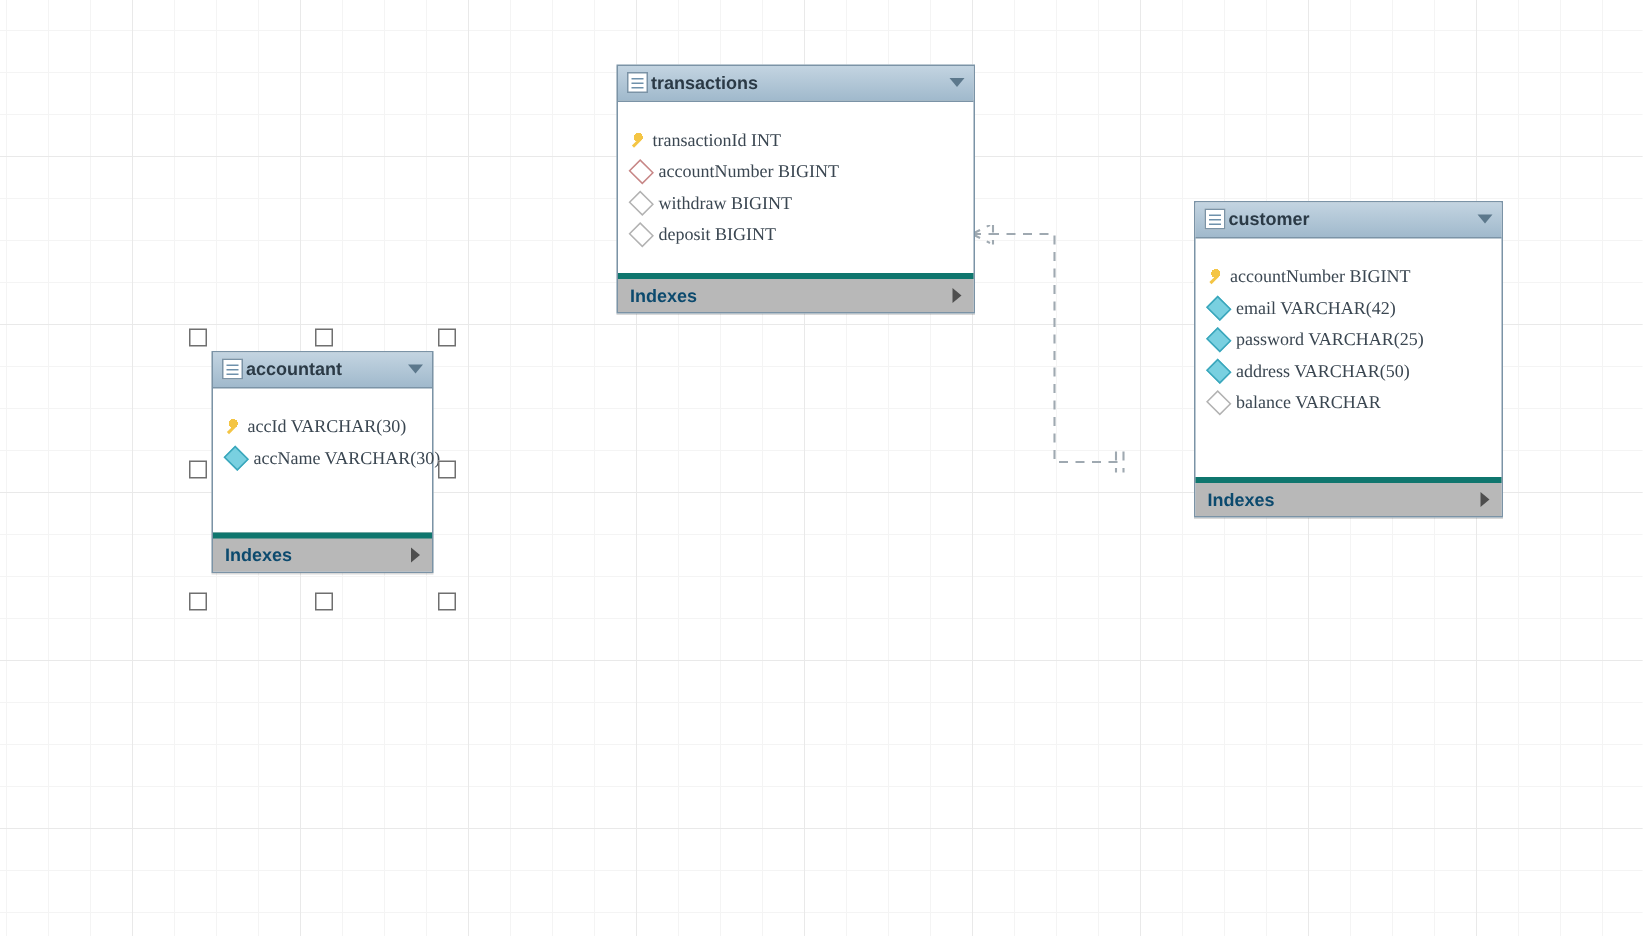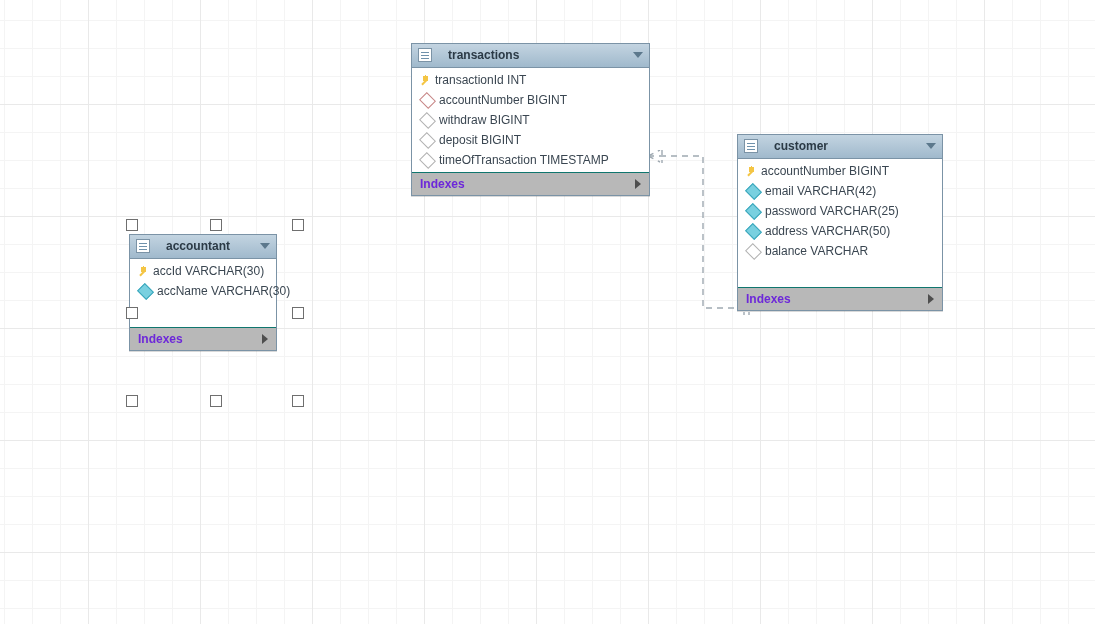--- a/index.html
+++ b/index.html
@@ -21,38 +21,38 @@
     position:absolute;
     border:1px solid #7b93a6;
     background:#fff;
     box-shadow:0 1px 0 rgba(0,0,0,.15);
     font-size:12px;
   }
   .table .hdr{
     background:linear-gradient(#c3d4e1,#a0b9cc);
     border-bottom:1px solid #7b93a6;
     padding:4px 6px 5px 6px;
-    display:flex;align-items:center;gap:16px;
+    display:flex;align-items:center;gap:2px;
     font-weight:bold;color:#2b3a46;
   }
   .table .hdr .tbl-icon{
     width:14px;height:14px;flex:0 0 14px;
     background:#fff;border:1px solid #7b93a6;
     box-sizing:border-box;position:relative;
   }
   .table .hdr .tbl-icon:before{
     content:"";position:absolute;left:2px;right:2px;top:3px;height:1px;background:#6f91ab;
     box-shadow:0 3px 0 #6f91ab,0 6px 0 #6f91ab;
   }
   .table .hdr .tri{
     margin-left:auto;width:0;height:0;
     border-left:5px solid transparent;border-right:5px solid transparent;
     border-top:6px solid #5c788c;
   }
-  .cols{padding:2px 0;}
+  .cols{padding:15px 0;font-family:Liberation Serif, serif;}
   .col{
     display:flex;align-items:center;gap:4px;
     padding:3px 8px 3px 8px;color:#3a4651;white-space:nowrap;
   }
   .col .ico{width:11px;height:11px;flex:0 0 11px;display:inline-block;}
   .ico.key{
     background:
       radial-gradient(circle at 4px 4px,#f4c544 0 3px,transparent 3px),
       linear-gradient(#f4c544,#f4c544);
     background-repeat:no-repeat;
@@ -66,23 +66,23 @@
   }
   .ico.dia-open{
     width:9px;height:9px;transform:rotate(45deg);
     background:#fff;border:1px solid #b2b2b2;margin:1px;
   }
   .ico.dia-red{
     width:9px;height:9px;transform:rotate(45deg);
     background:#fff;border:1px solid #c78686;margin:1px;
   }
   .idx{
-    background:#b8b8b8;color:#6d28d9;font-weight:bold;
+    background:#b8b8b8;color:#0c4a6e;font-weight:bold;
     padding:4px 8px;display:flex;align-items:center;
-    border-top:1px solid #0f766e;
+    border-top:4px solid #0f766e;
   }
   .idx .tri-r{
     margin-left:auto;width:0;height:0;
     border-top:5px solid transparent;border-bottom:5px solid transparent;
     border-left:6px solid #4e4e4e;
   }
   
   .sel-handle{
     position:absolute;width:10px;height:10px;background:#fff;border:1px solid #6f6f6f;
   }
@@ -107,21 +107,21 @@
       <line x1="0" y1="6" x2="12" y2="12"></line>
       <line x1="14" y1="-1" x2="14" y2="13"></line>
     </g>
 
     <g class="solid">
       <line x1="96" y1="151" x2="96" y2="165"></line>
       <line x1="101" y1="151" x2="101" y2="165"></line>
     </g>
   </svg>
 
-  <div class="table" style="left:129px;top:234px;width:146px">
+  <div class="table" style="left:141px;top:234px;width:146px">
     <div class="hdr">
       <span class="tbl-icon"></span>
       <span>accountant</span>
       <span class="tri"></span>
     </div>
     <div class="cols">
       <div class="col">
         <span class="ico key"></span>
         <span>accId VARCHAR(30)</span>
       </div>
@@ -162,32 +162,28 @@
         <span>accountNumber BIGINT</span>
       </div>
       <div class="col">
         <span class="ico dia-open"></span>
         <span>withdraw BIGINT</span>
       </div>
       <div class="col">
         <span class="ico dia-open"></span>
         <span>deposit BIGINT</span>
       </div>
-      <div class="col">
-        <span class="ico dia-open"></span>
-        <span>timeOfTransaction TIMESTAMP</span>
-      </div>
     </div>
     <div class="idx">
       <span>Indexes</span>
       <span class="tri-r"></span>
     </div>
   </div>
 
-  <div class="table" style="left:737px;top:134px;width:204px">
+  <div class="table" style="left:796px;top:134px;width:204px">
     <div class="hdr">
       <span class="tbl-icon"></span>
       <span>customer</span>
       <span class="tri"></span>
     </div>
     <div class="cols">
       <div class="col">
         <span class="ico key"></span>
         <span>accountNumber BIGINT</span>
       </div>

